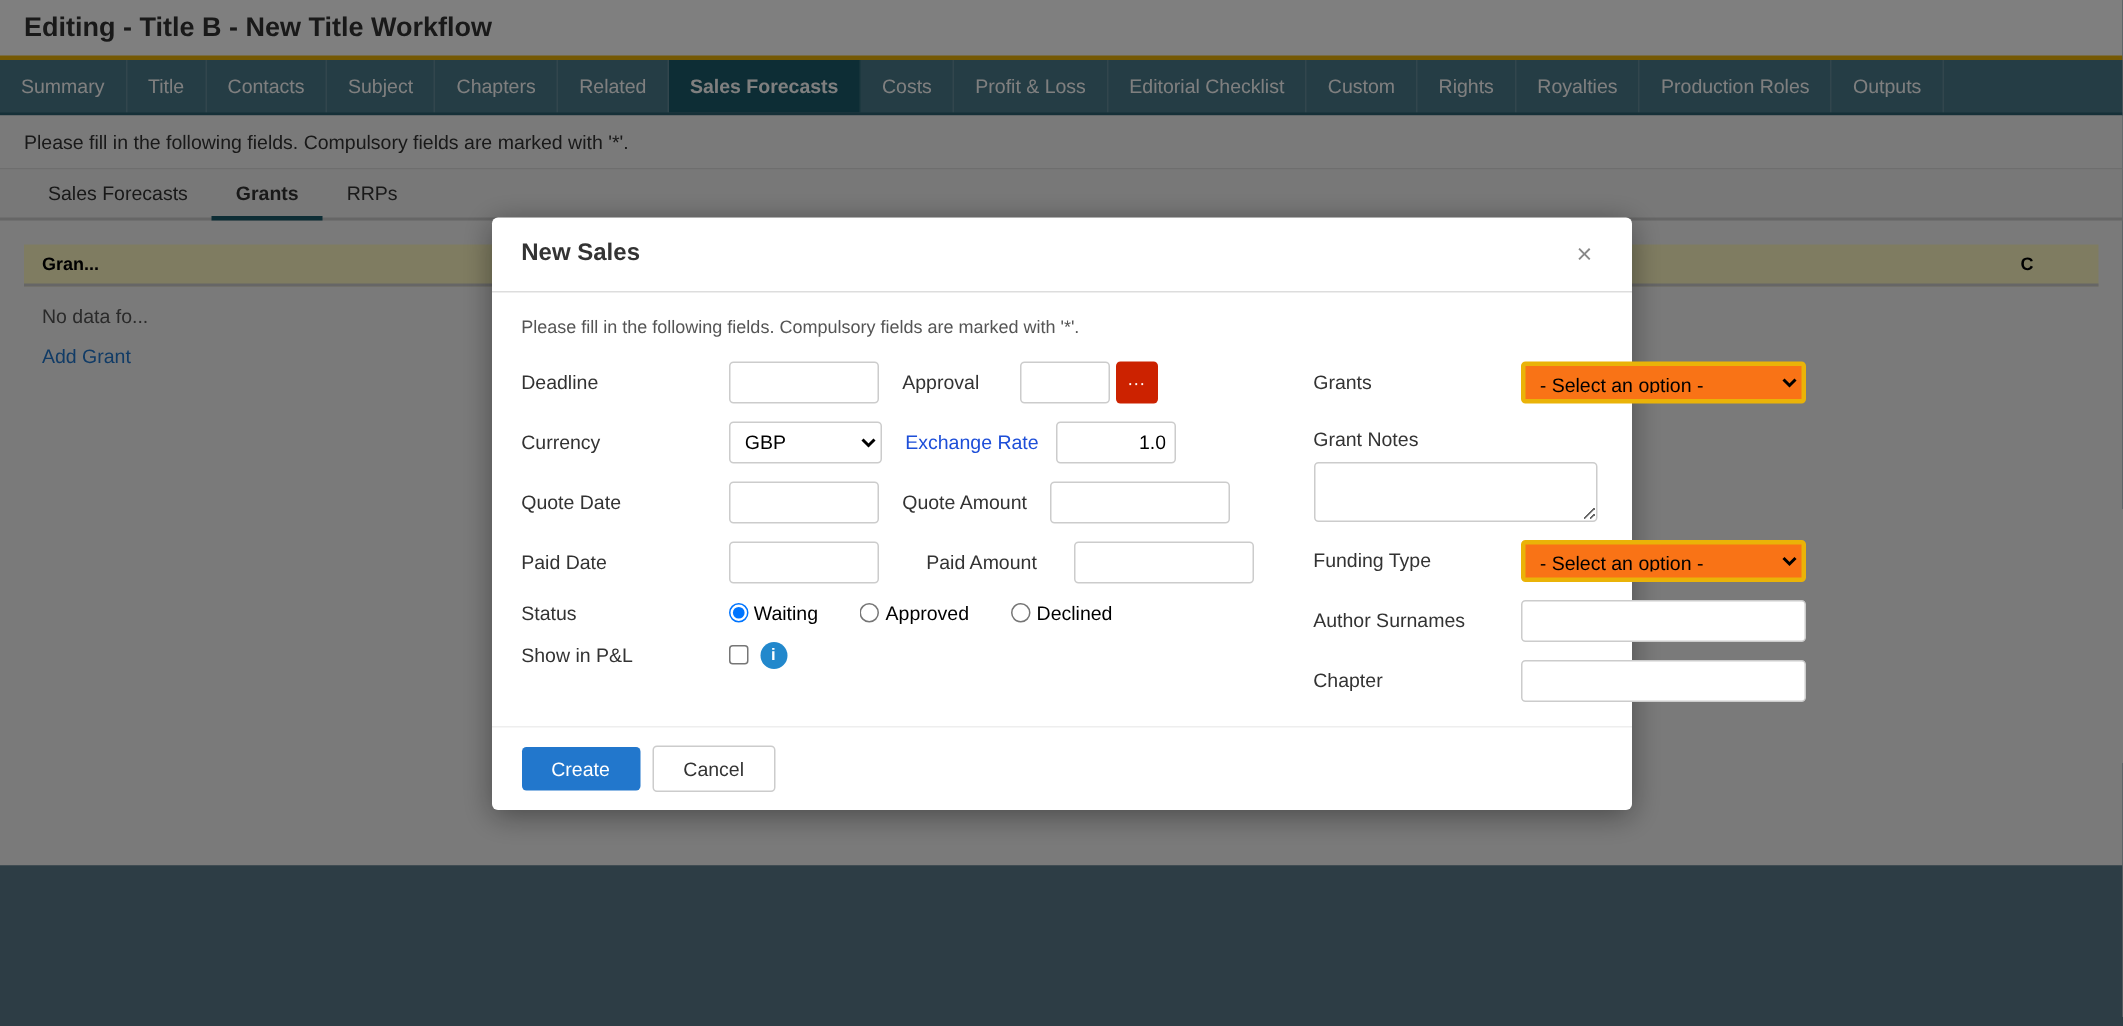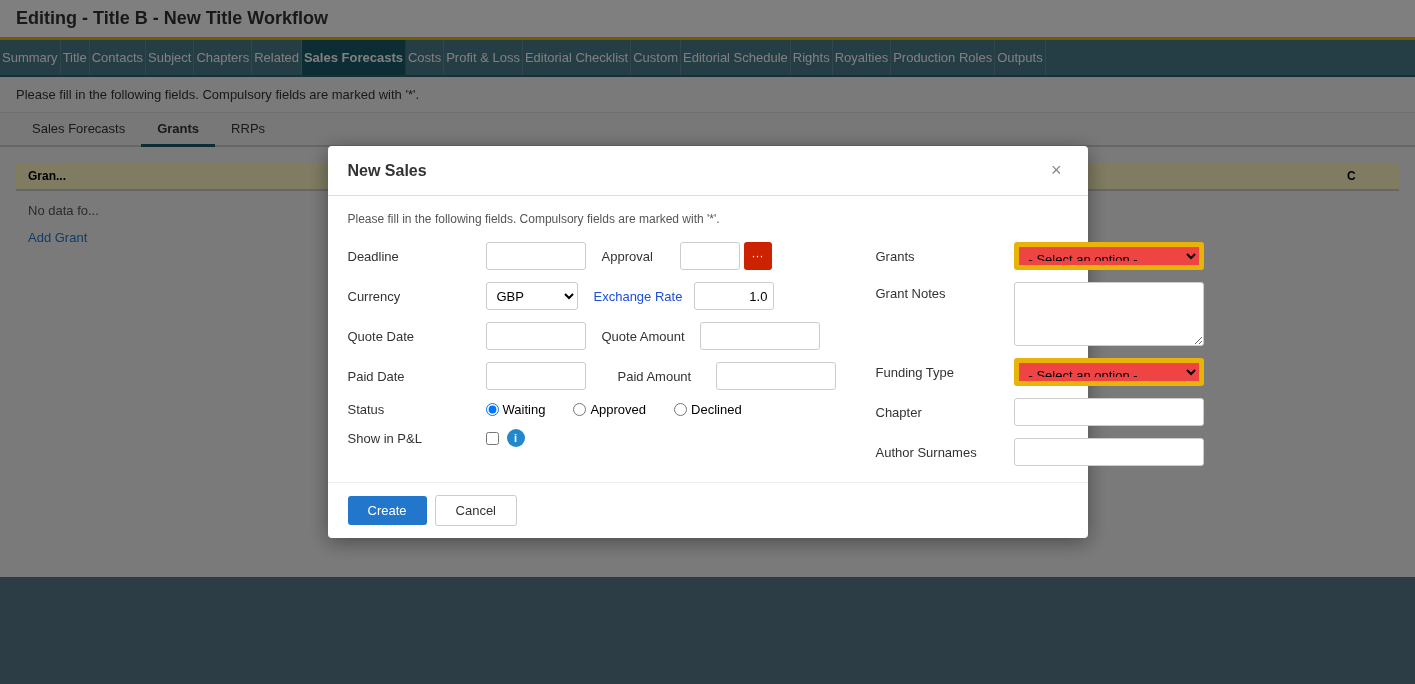--- a/index.html
+++ b/index.html
@@ -17,21 +17,21 @@
 
     
     .nav-tabs {
       background: #4a7a8a;
       display: flex;
       flex-wrap: nowrap;
       overflow-x: auto;
       border-bottom: 2px solid #2d6070;
     }
     .nav-tab {
-      padding: 10px 2px;
+      padding: 10px 14px;
       color: #fff;
       cursor: pointer;
       white-space: nowrap;
       font-size: 13px;
       border-right: 1px solid rgba(255,255,255,0.15);
     }
     .nav-tab.active { background: #1a5a6a; font-weight: bold; }
 
     
     .info-text {
@@ -153,25 +153,25 @@
       padding: 4px 6px;
       border: 1px solid #ccc;
       border-radius: 3px;
       font-size: 13px;
       height: 64px;
       resize: vertical;
     }
     .form-select {
       flex: 1;
       padding: 4px 6px;
-      border: 5px solid #eab308;
-      border-radius: 3px;
-      font-size: 13px;
-      height: 28px;
-      background: #ef4444;
+      border: 3px solid #eab308;
+      border-radius: 3px;
+      font-size: 13px;
+      height: 28px;
+      background: #f97316;
     }
 
     
     .date-field {
       display: flex;
       align-items: center;
       gap: 4px;
     }
     .date-input {
       width: 100px;
@@ -187,21 +187,21 @@
       border-radius: 3px;
       color: #fff;
       padding: 4px 8px;
       cursor: pointer;
       font-size: 12px;
       height: 28px;
     }
 
     
     .currency-select {
-      width: 92px;
+      width: 102px;
       padding: 4px 6px;
       border: 1px solid #ccc;
       border-radius: 3px;
       font-size: 13px;
       height: 28px;
       background: #fff;
     }
     .exchange-label {
       font-size: 13px;
       color: #1d4ed8;
@@ -313,21 +313,20 @@
     <div class="nav-tab">Title</div>
     <div class="nav-tab">Contacts</div>
     <div class="nav-tab">Subject</div>
     <div class="nav-tab">Chapters</div>
     <div class="nav-tab">Related</div>
     <div class="nav-tab active">Sales Forecasts</div>
     <div class="nav-tab">Costs</div>
     <div class="nav-tab">Profit &amp; Loss</div>
     <div class="nav-tab">Editorial Checklist</div>
     <div class="nav-tab">Custom</div>
-    <div class="nav-tab">Editorial Schedule</div>
     <div class="nav-tab">Rights</div>
     <div class="nav-tab">Royalties</div>
     <div class="nav-tab">Production Roles</div>
     <div class="nav-tab">Outputs</div>
   </div>
 
 <div class="bg-content">
   <div class="info-text">Please fill in the following fields. Compulsory fields are marked with '*'.</div>
   <div class="sub-tabs">
 
@@ -425,39 +424,39 @@
 
         <div class="form-section">
 
           <div class="form-row">
             <label class="form-label">Grants</label>
             <select class="form-select">
               <option>- Select an option -</option>
             </select>
           </div>
 
-          <div class="form-row" style="align-items:flex-start;">
+          <div class="form-row" style="align-items:flex-start;flex-direction:column;">
             <label class="form-label" style="padding-top:4px;">Grant Notes</label>
             <textarea class="form-textarea" style=""></textarea>
           </div>
 
           <div class="form-row">
             <label class="form-label">Funding Type</label>
             <select class="form-select">
               <option>- Select an option -</option>
             </select>
           </div>
 
           <div class="form-row">
+            <label class="form-label">Author Surnames</label>
+            <input type="text" class="form-input" style="">
+          </div>
+
+          <div class="form-row">
             <label class="form-label">Chapter</label>
-            <input type="text" class="form-input" style="">
-          </div>
-
-          <div class="form-row">
-            <label class="form-label">Author Surnames</label>
             <input type="text" class="form-input" style="">
           </div>
 
         </div>
       </div>
     </div>
     <div class="modal-footer">
       <button class="btn-primary">Create</button>
       <button class="btn-secondary">Cancel</button>
     </div>

